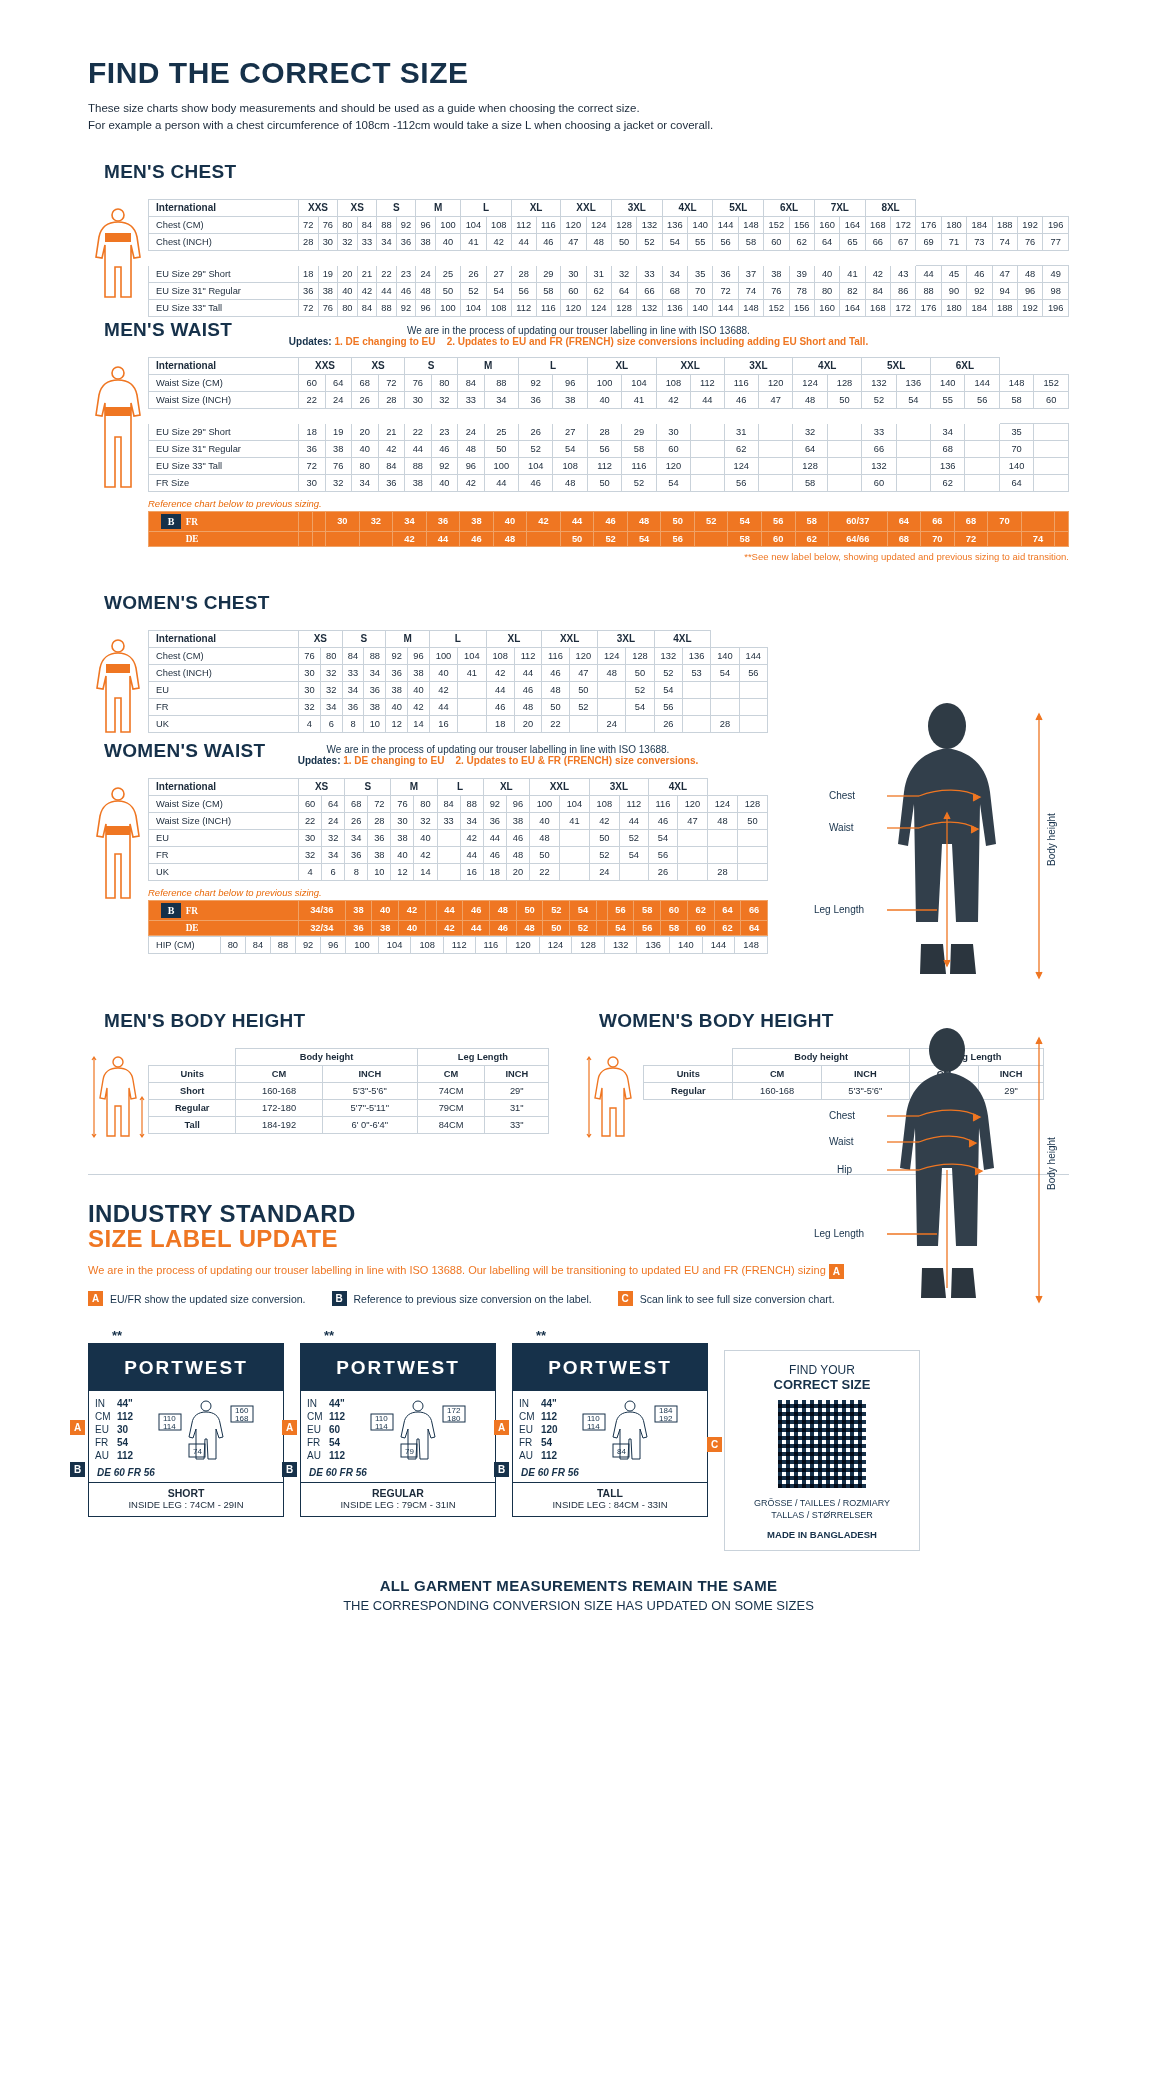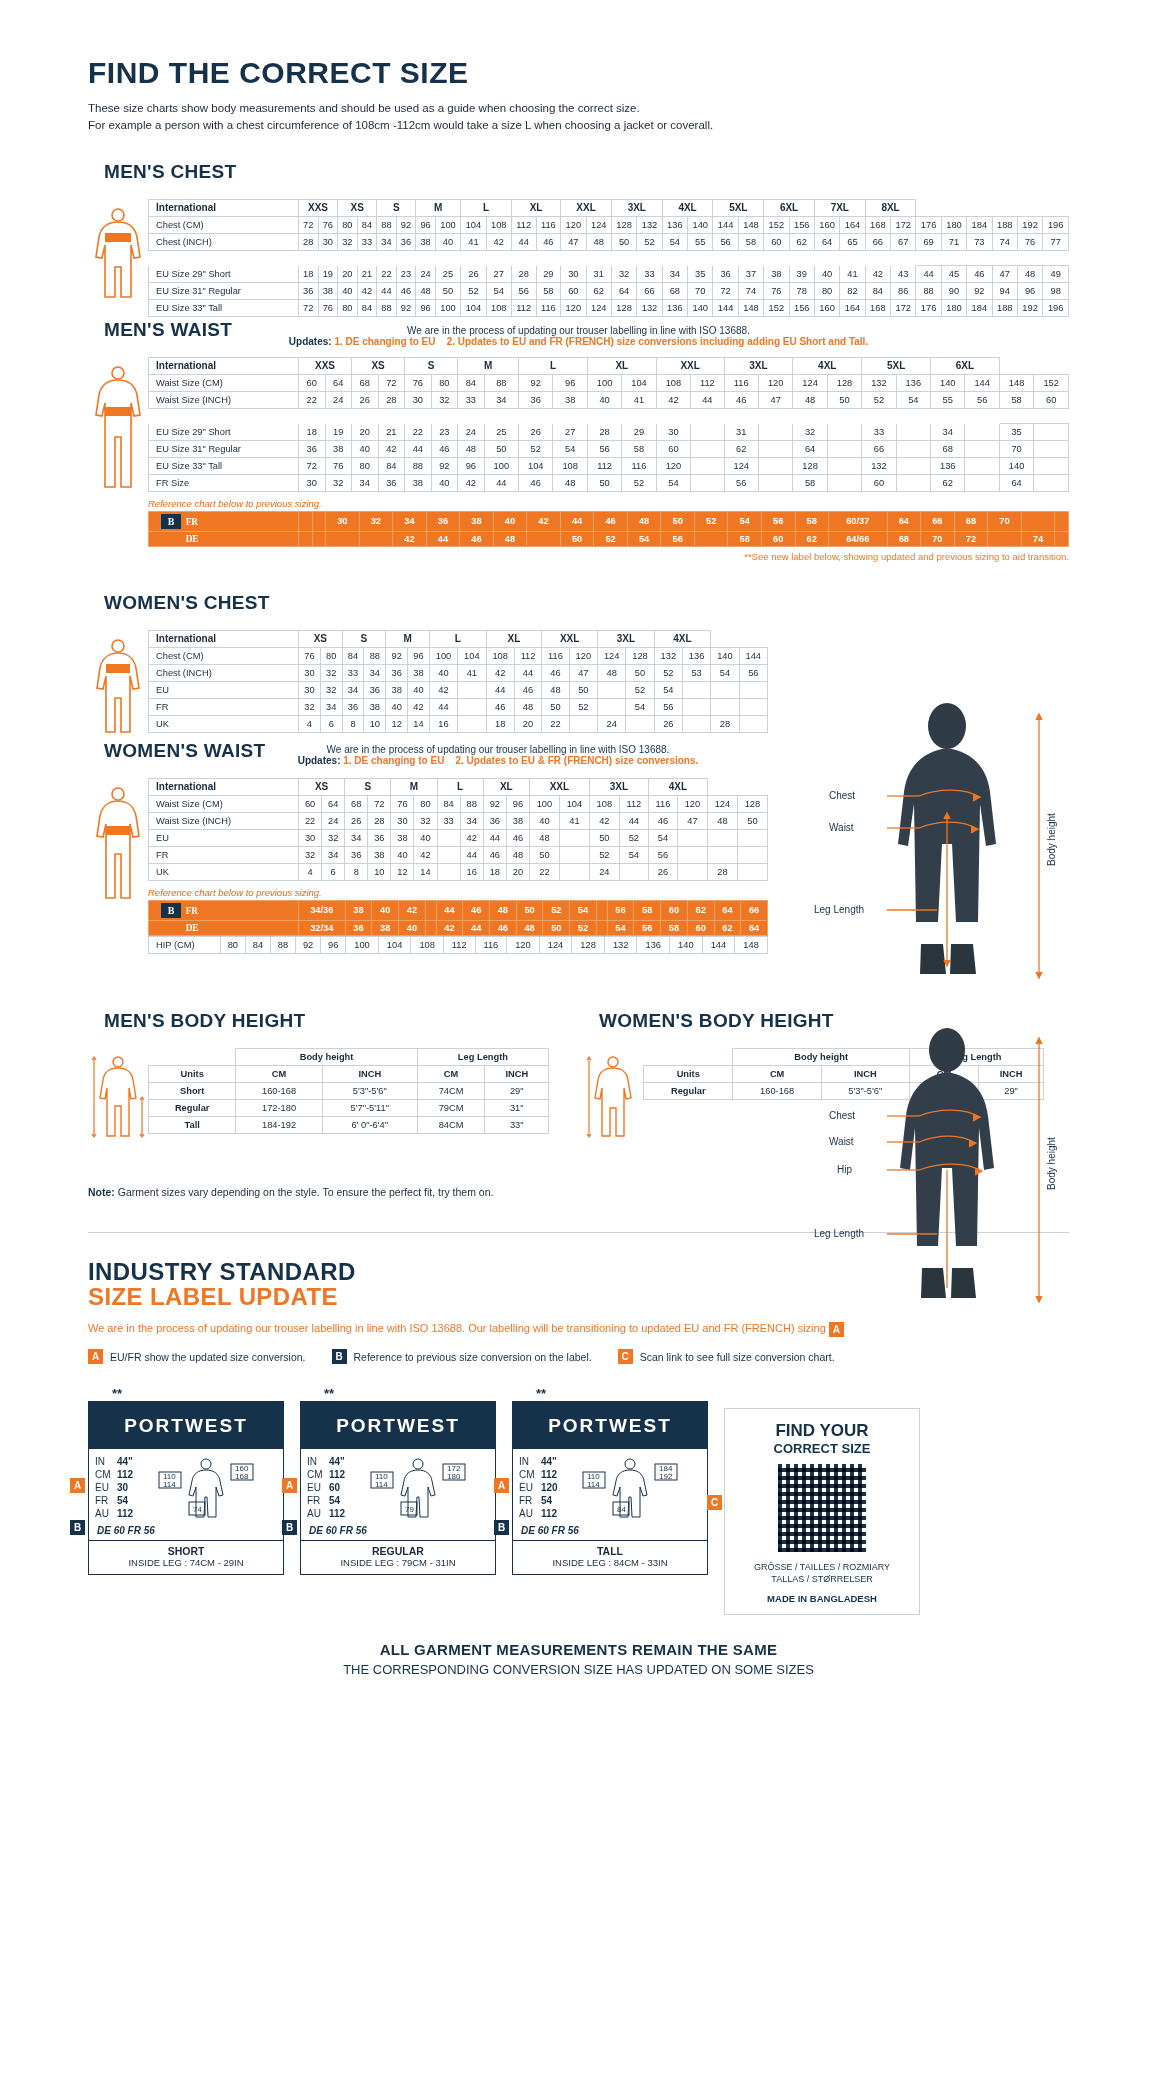--- a/index.html
+++ b/index.html
@@ -106,21 +106,21 @@
   .spec .k { display:inline-block; width:22px; color:#16314a; }
   .spec .v { font-weight:bold; color:#16314a; }
   .fig-mini { flex:1 1 auto; display:flex; justify-content:center; }
   .lbl-de { font-size:10px; font-style:italic; font-weight:bold; color:#16314a; padding:2px 0 4px 8px; }
   .lbl-foot { border-top:1px solid #16314a; text-align:center; font-size:9.5px; padding:4px 0 6px; }
   .lbl-foot .big { font-weight:bold; font-size:10.5px; display:block; }
   .side-a { position:absolute; left:-18px; top:92px; }
   .side-b { position:absolute; left:-18px; bottom:40px; }
 
   .qr-card { width:196px; border:1px solid #c9d2da; text-align:center; padding:12px 8px 10px; position:relative;}
-  .qr-t1 { font-size:17px; color:#16314a;font-weight:bold; }
+  .qr-t1 { font-size:12px; color:#16314a; }
   .qr-t2 { font-size:13px; font-weight:bold; color:#16314a; margin-bottom:8px;}
   .qr-img { width:88px; height:88px; margin:0 auto; background:
       repeating-linear-gradient(90deg,#16314a 0 4px,#fff 4px 8px),
       repeating-linear-gradient(0deg,#16314a 0 4px,transparent 4px 8px);
       background-blend-mode:multiply; }
   .qr-sub { font-size:9px; color:#16314a; margin-top:9px; line-height:12px; }
   .qr-made { font-size:9.5px; font-weight:bold; color:#16314a; margin-top:8px; }
   .side-c { position:absolute; left:-18px; top:86px; }
 
   .bottom1 { text-align:center; font-size:15px; font-weight:bold; color:#16314a; margin-top:26px; letter-spacing:0.3px;}
@@ -1125,23 +1125,20 @@
         </g>
         <text x="60" y="99" font-size="10" fill="#16314a" font-family="Liberation Sans, sans-serif">Chest</text>
         <text x="60" y="125" font-size="10" fill="#16314a" font-family="Liberation Sans, sans-serif">Waist</text>
         <text x="68" y="153" font-size="10" fill="#16314a" font-family="Liberation Sans, sans-serif">Hip</text>
         <text x="45" y="217" font-size="10" fill="#16314a" font-family="Liberation Sans, sans-serif">Leg Length</text>
         <text x="286" y="170" font-size="10" fill="#16314a" font-family="Liberation Sans, sans-serif" transform="rotate(-90 286 170)">Body height</text>
       </svg>
     </div>
   </div>
 
-  <div class="note-final" style="margin-top:46px;">
-    <b>Note:</b><span> Garment sizes vary depending on the style. To ensure the perfect fit, try them on.</span>
-  </div>
 
   <div class="rule"></div>
 
   <div>
     <div class="ind-title">INDUSTRY STANDARD</div>
     <div class="ind-title2">SIZE LABEL UPDATE</div>
     <div class="ind-sub">
       <span>We are in the process of updating our trouser labelling in line with ISO 13688. Our labelling will be transitioning to updated EU and FR (FRENCH) sizing</span>
       <span class="abadge">A</span>
     </div>

